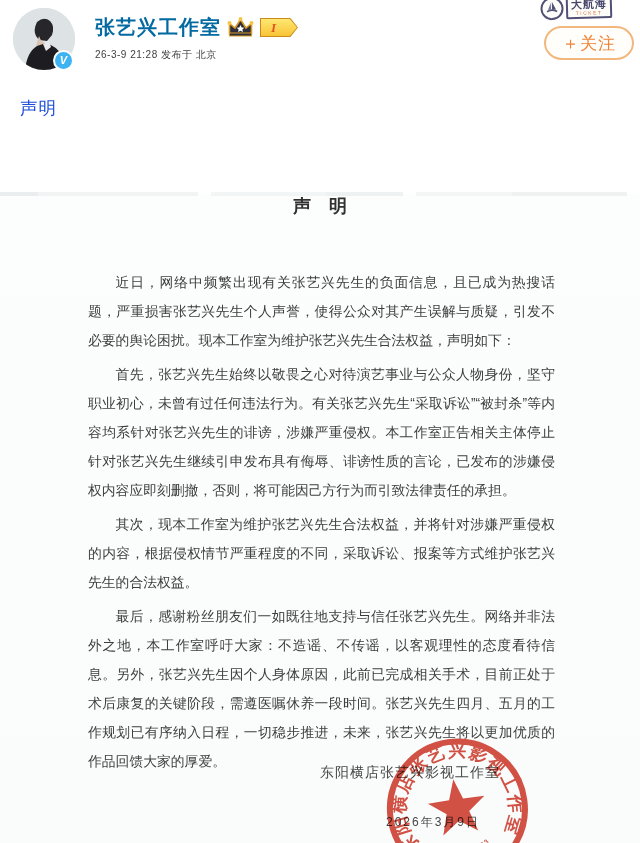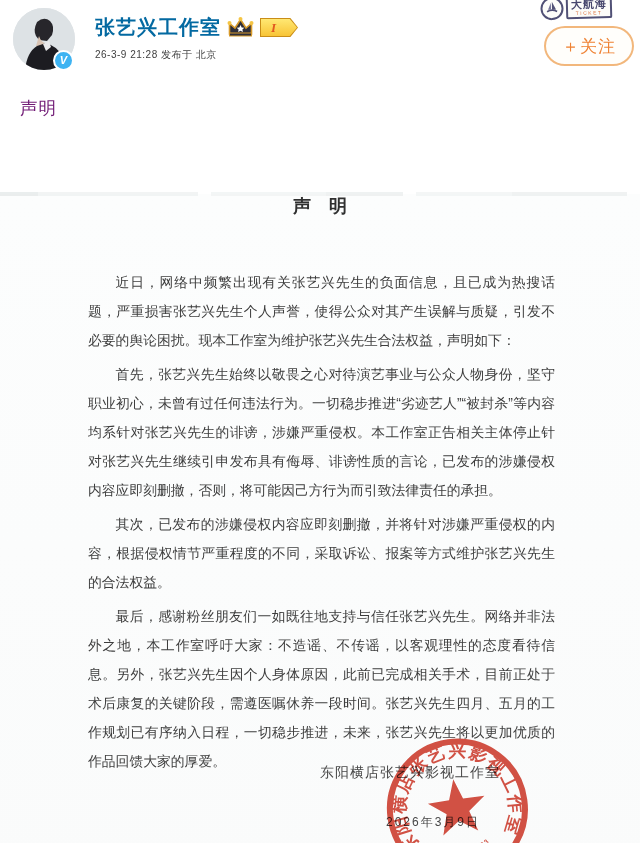--- a/index.html
+++ b/index.html
@@ -19,35 +19,35 @@
   .crown{transform:translateY(1px);}
   .lvl-badge-outer{width:38px;height:19px;background:#c98d17;
     clip-path:polygon(0 0,80% 0,100% 50%,80% 100%,0 100%);position:relative;}
   .lvl-badge{position:absolute;left:1px;top:1px;width:36px;height:17px;
     background:linear-gradient(180deg,#ffe873,#f8c436);
     clip-path:polygon(0 0,80% 0,100% 50%,80% 100%,0 100%);
     display:flex;align-items:center;}
   .lvl-badge span{font-family:"Liberation Serif",serif;font-style:italic;font-weight:bold;
     color:#e2571f;font-size:13px;margin-left:10px;}
   .timestamp{margin-top:7px;font-size:10px;color:#404040;letter-spacing:.5px;}
-  .follow-btn{position:absolute;right:6px;top:26px;width:90px;height:40px;
+  .follow-btn{position:absolute;right:6px;top:26px;width:90px;height:34px;
     border:2px solid #f2b77c;border-radius:21px/20px;background:#fffefb;
     color:#ef8234;font-size:17px;display:flex;align-items:center;justify-content:center;
     letter-spacing:1px;cursor:pointer;box-sizing:border-box;}
   
   .fanclub{position:absolute;right:28px;top:-4px;display:flex;align-items:flex-start;gap:2px;
     transform:rotate(-1.5deg);opacity:.92;}
   .fc-emblem{width:24px;height:24px;}
   .fc-box{border:2px solid #43436b;border-radius:2px;background:rgba(252,252,249,.92);
     padding:0 3px 1px;text-align:center;}
   .fc-name{font-size:11px;font-weight:bold;color:#383861;letter-spacing:1px;line-height:12px;}
   .fc-sub{font-size:5px;color:#d96a33;letter-spacing:1.5px;line-height:6px;}
 
   
-  .post-text{margin:8px 0 0 20px;font-size:17.5px;color:#701a75;letter-spacing:1px;}
+  .post-text{margin:8px 0 0 20px;font-size:17.5px;color:#1d4ed8;letter-spacing:1px;}
 
   
   .statement{position:relative;margin-top:19px;height:702px;
     background:linear-gradient(180deg,#fcfdfd,#fafbfb);cursor:pointer;}
   .statement::before{content:"";position:absolute;left:0;top:-2px;height:4px;width:100%;
     background:linear-gradient(90deg,#e6eaea 0 6%,#eff2f2 6% 31%,rgba(255,255,255,0) 31% 33%,
       #f997 0,#f1f4f4 33% 51%,#eceFEF 51% 63%,rgba(255,255,255,0) 63% 65%,
       #f2f5f5 65% 80%,#edf0f0 80% 98%,rgba(255,255,255,0) 98%);
     opacity:.8;filter:blur(.6px);}
   .stmt-title{margin-top:74px;text-align:center;font-size:18px;font-weight:bold;color:#303030;}
@@ -120,22 +120,22 @@
     </div>
   </div>
 
   <div class="post-text">声明</div>
 
   <div class="statement">
     <div class="stmt-title">声　明</div>
 
     <div class="stmt-body">
       <p>近日，网络中频繁出现有关张艺兴先生的负面信息，且已成为热搜话题，严重损害张艺兴先生个人声誉，使得公众对其产生误解与质疑，引发不必要的舆论困扰。现本工作室为维护张艺兴先生合法权益，声明如下：</p>
-      <p>首先，张艺兴先生始终以敬畏之心对待演艺事业与公众人物身份，坚守职业初心，未曾有过任何违法行为。一切稳步推进“劣迹艺人”“被封杀”等内容均系针对张艺兴先生的诽谤，涉嫌严重侵权。本工作室正告相关主体停止针对张艺兴先生继续引申发布具有侮辱、诽谤性质的言论，已发布的涉嫌侵权内容应即刻删撤，否则，将可能因己方行为而引致法律责任的承担。</p>
-      <p>其次，已发布的涉嫌侵权内容应即刻删撤，并将针对涉嫌严重侵权的内容，根据侵权情节严重程度的不同，采取诉讼、报案等方式维护张艺兴先生的合法权益。</p>
+      <p>首先，张艺兴先生始终以敬畏之心对待演艺事业与公众人物身份，坚守职业初心，未曾有过任何违法行为。有关张艺兴先生“采取诉讼”“被封杀”等内容均系针对张艺兴先生的诽谤，涉嫌严重侵权。本工作室正告相关主体停止针对张艺兴先生继续引申发布具有侮辱、诽谤性质的言论，已发布的涉嫌侵权内容应即刻删撤，否则，将可能因己方行为而引致法律责任的承担。</p>
+      <p>其次，现本工作室为维护张艺兴先生合法权益，并将针对涉嫌严重侵权的内容，根据侵权情节严重程度的不同，采取诉讼、报案等方式维护张艺兴先生的合法权益。</p>
       <p>最后，感谢粉丝朋友们一如既往地支持与信任张艺兴先生。网络并非法外之地，本工作室呼吁大家：不造谣、不传谣，以客观理性的态度看待信息。另外，张艺兴先生因个人身体原因，此前已完成相关手术，目前正处于术后康复的关键阶段，需遵医嘱休养一段时间。张艺兴先生四月、五月的工作规划已有序纳入日程，一切稳步推进，未来，张艺兴先生将以更加优质的作品回馈大家的厚爱。</p>
     </div>
 
     <div class="sig">东阳横店张艺兴影视工作室</div>
     <div class="stmt-date">2026年3月9日</div>
 
     <svg class="stamp" viewBox="0 0 200 200">
       <defs>
         <path id="arcTop" d="M 46.4 149 A 70 70 0 1 1 153.6 149" fill="none"></path>
         <path id="arcBot" d="M 61.4 151.5 A 62 62 0 0 0 138.6 151.5" fill="none"></path>

